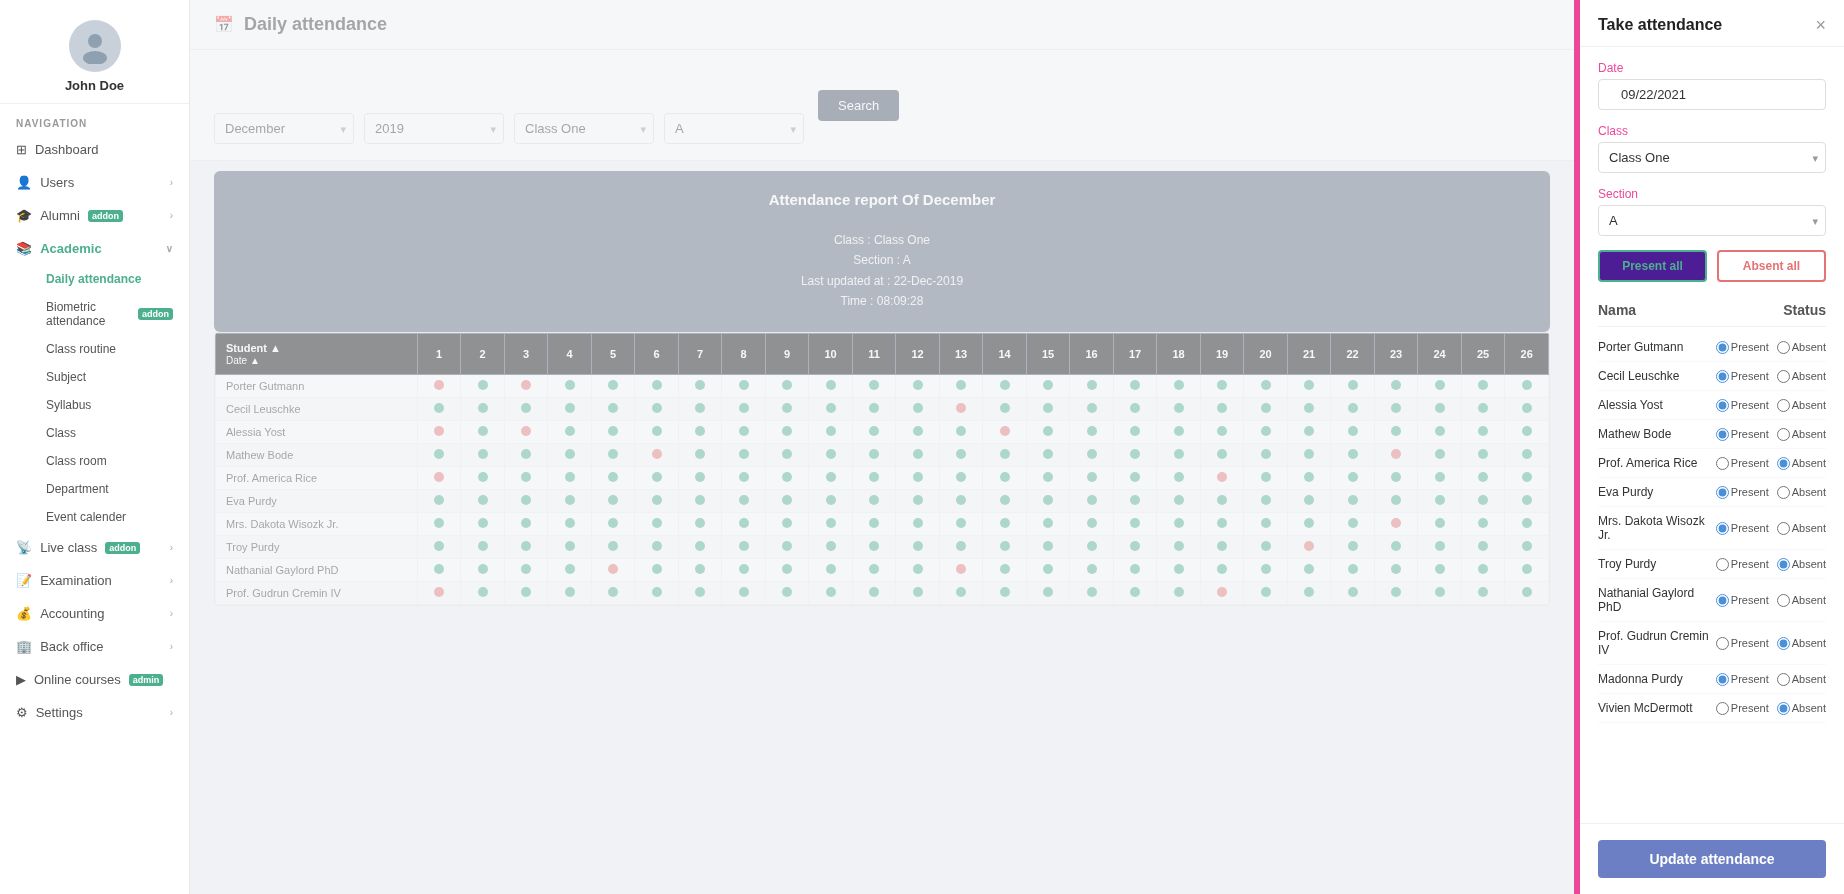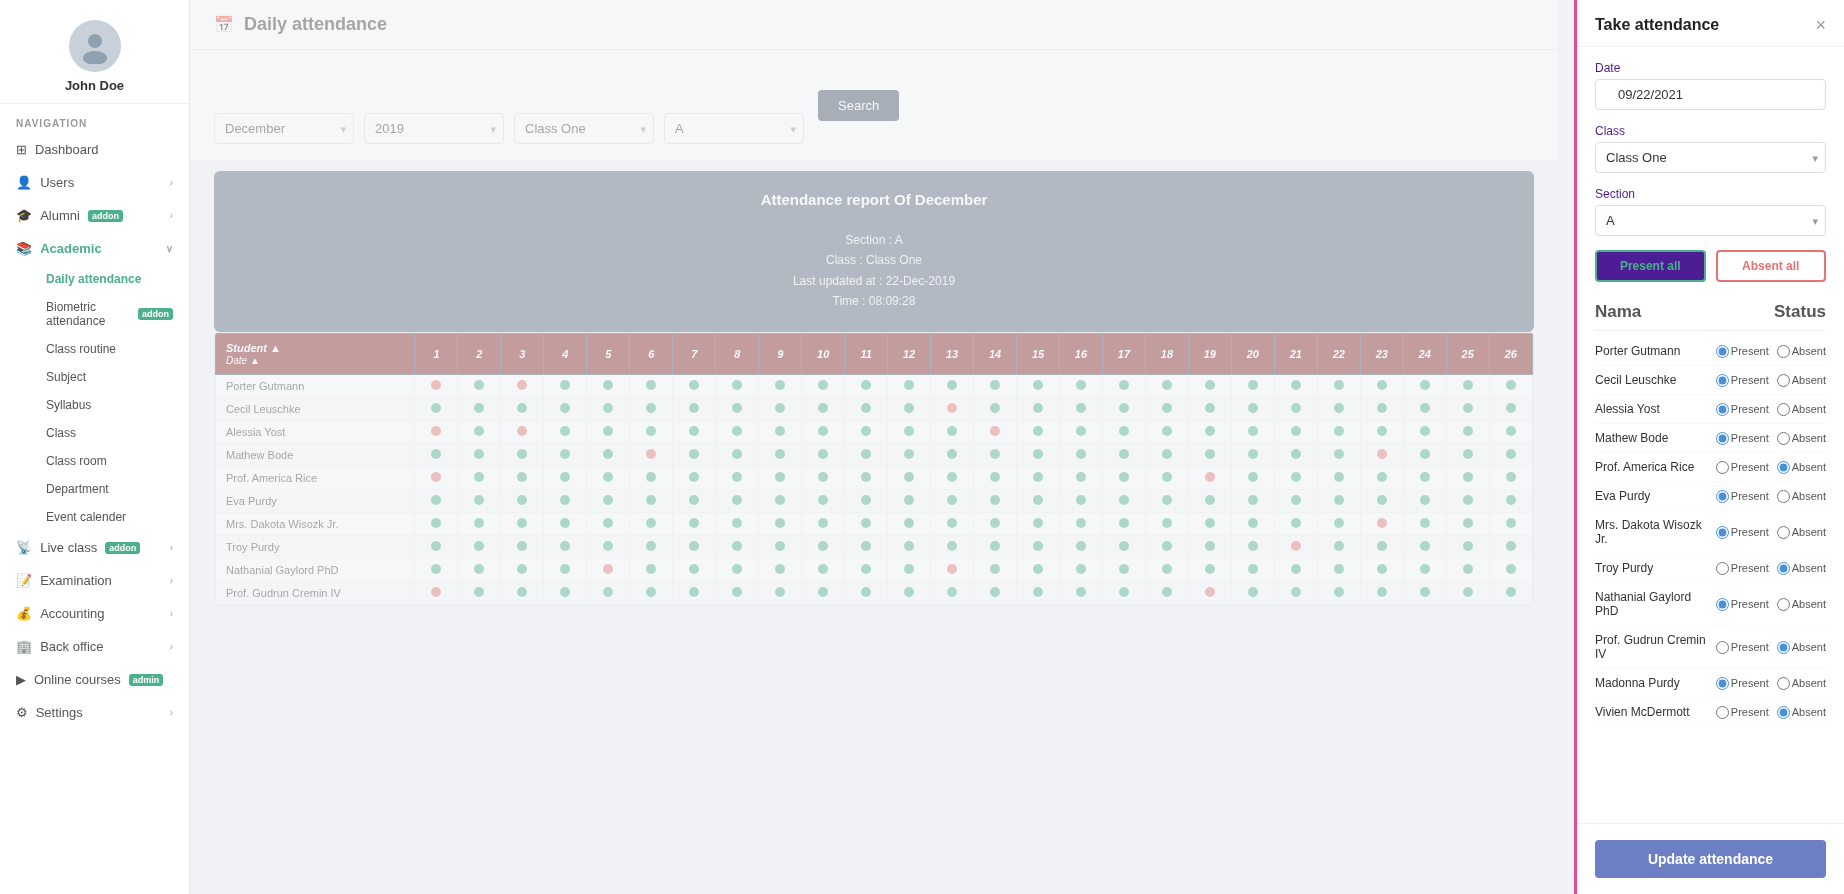--- a/index.html
+++ b/index.html
@@ -144,29 +144,28 @@
       border-radius: 4px;
       max-height: 540px;
       overflow-y: auto;
     }
     .attendance-table {
       width: 100%;
       border-collapse: collapse;
       font-size: 11px;
     }
     .attendance-table thead th {
-      background: #7f1d1d;
+      background: #000000;
       color: #fff;
       padding: 8px 4px;
       text-align: center;
       font-weight: 600;
       white-space: nowrap;
       border: 1px solid #4a5668;
       min-width: 28px;
-      font-style: italic;
     }
     .attendance-table thead th.student-col {
       text-align: left;
       padding-left: 10px;
       min-width: 110px;
     }
     .attendance-table tbody td {
       padding: 5px 4px;
       text-align: center;
       border: 1px solid #f0f0f0;
@@ -188,27 +187,26 @@
     }
     .dot.present { background: #4caf8e; }
     .dot.absent { background: #e57373; }
 
     
     .take-attendance-panel {
       width: 270px;
       min-width: 270px;
       background: #fff;
       height: 894px;
-      border-left: 3px solid #ec4899;
+      border-left: 6px solid #ec4899;
       display: flex;
       flex-direction: column;
       overflow: hidden;
       position: relative;
       z-index: 10;
-      margin-left: 16px;
     }
     .panel-header {
       display: flex;
       align-items: center;
       justify-content: space-between;
       padding: 16px 18px 12px;
       border-bottom: 1px solid #f0f0f0;
     }
     .panel-title { font-size: 16px; font-weight: 700; color: #222; }
     .close-btn {
@@ -218,21 +216,21 @@
       cursor: pointer;
       color: #999;
       line-height: 1;
     }
     .panel-body {
       flex: 1;
       overflow-y: auto;
       padding: 14px 18px;
     }
     .form-group { margin-bottom: 14px; }
-    .form-label { font-size: 12px; color: #4c1d95; margin-bottom: 4px; display: block; font-weight: 500; }
+    .form-label { font-size: 12px; color: #ec4899; margin-bottom: 4px; display: block; font-weight: 500; }
     .form-input {
       width: 100%;
       padding: 7px 22px;
       border: 1px solid #ddd;
       border-radius: 4px;
       font-size: 13px;
       color: #333;
       background: #fff;
     }
     .form-select {
@@ -280,21 +278,21 @@
       color: #e57373;
       border: 2px solid #e57373;
       border-radius: 4px;
       font-size: 12px;
       font-weight: 600;
       cursor: pointer;
     }
     .student-list-header {
       display: flex;
       justify-content: space-between;
-      font-size: 17px;
+      font-size: 14px;
       font-weight: 700;
       color: #555;
       padding: 6px 0 8px;
       border-bottom: 1px solid #f0f0f0;
       margin-bottom: 6px;
     }
     .student-attendance-row {
       display: flex;
       align-items: center;
       justify-content: space-between;
@@ -482,22 +480,22 @@
     <div class="select-wrapper">
       <select class="filter-select">
         <option>A</option>
       </select>
     </div>
     <button class="search-btn">Search</button>
   </div>
 
   <div class="report-overlay">
     <h3>Attendance report Of December</h3>
+    <p>Class : Class One</p>
     <p>Section : A</p>
-    <p>Class : Class One</p>
     <p>Last updated at : 22-Dec-2019</p>
     <p>Time : 08:09:28</p>
   </div>
 
   <div class="table-wrapper">
     <table class="attendance-table">
       <thead>
         <tr>
           <th class="student-col">Student ▲<br><span style="font-weight:400;font-size:10px;">Date ▲</span></th>
           <th>1</th>

